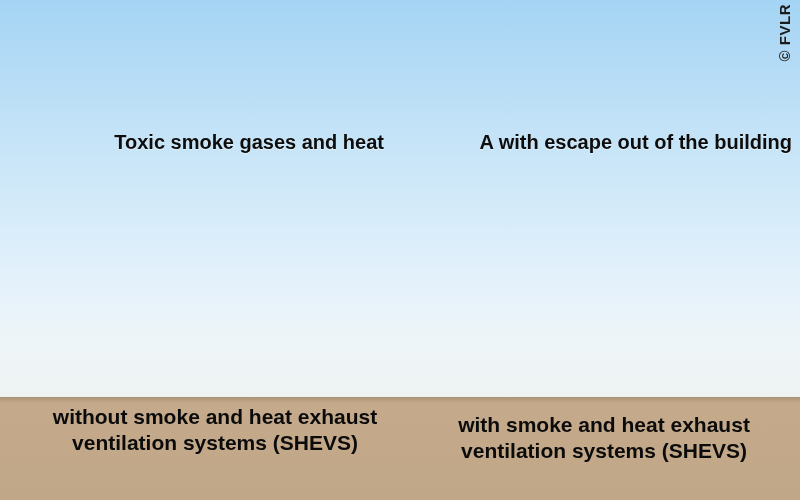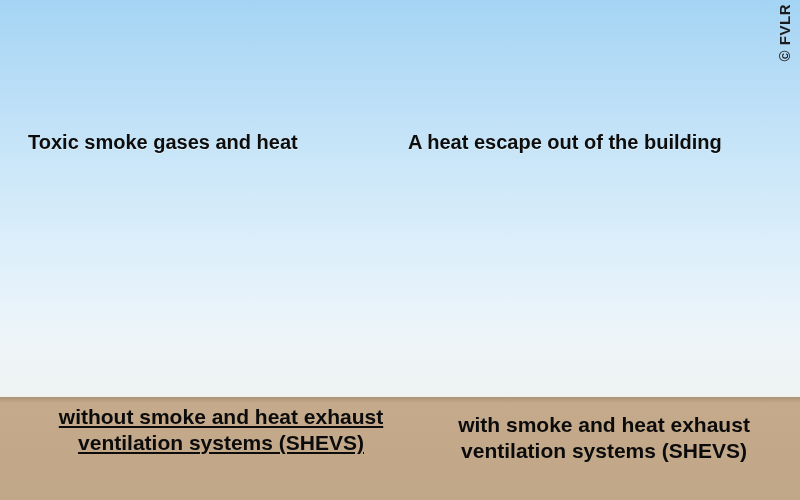--- a/index.html
+++ b/index.html
@@ -59,21 +59,21 @@
     font-size: 15px;
     font-weight: bold;
     letter-spacing: 0.5px;
     color: #1b1b1b;
     white-space: nowrap;
   }
 
   
   .headline {
     position: absolute;
-    text-align: left;
+    text-align: right;
     font-size: 20px;
     font-weight: bold;
     line-height: 1.30;
     color: #0d0d0d;
     text-shadow: 0 1px 0 rgba(255,255,255,.45);
   }
   #headline-left  { left: 28px;  top: 129px; width: 356px; }
   #headline-right { left: 408px; top: 129px; width: 384px; }
 
   
@@ -83,41 +83,41 @@
 
   
   .caption {
     position:absolute;
     text-align:center;
     font-size:21px;
     font-weight:bold;
     line-height:1.24;
     color:#0b0b0b;
   }
-  #caption-left  { left:18px;   top:404px; width:406px;text-decoration:underline; }
+  #caption-left  { left:12px;   top:404px; width:406px; }
   #caption-right { left:410px; top:412px; width:388px; }
 </style>
 </head>
 <body>
 
 <div id="stage">
 
   <div class="sky"></div>
 
   <div class="ground"></div>
   <div class="ground-shadow"></div>
 
   <div class="copyright">© FVLR</div>
 
   <div class="headline" id="headline-left">
     <span>Toxic smoke gases and heat</span><br>
   </div>
 
   <div class="headline" id="headline-right">
-    <span>A heat escape out of the building</span><br>
+    <span>A with escape out of the building</span><br>
   </div>
 
   <div class="panel" id="panel-left">
     
     
     
   </div>
 
   <div class="panel" id="panel-right">
 

